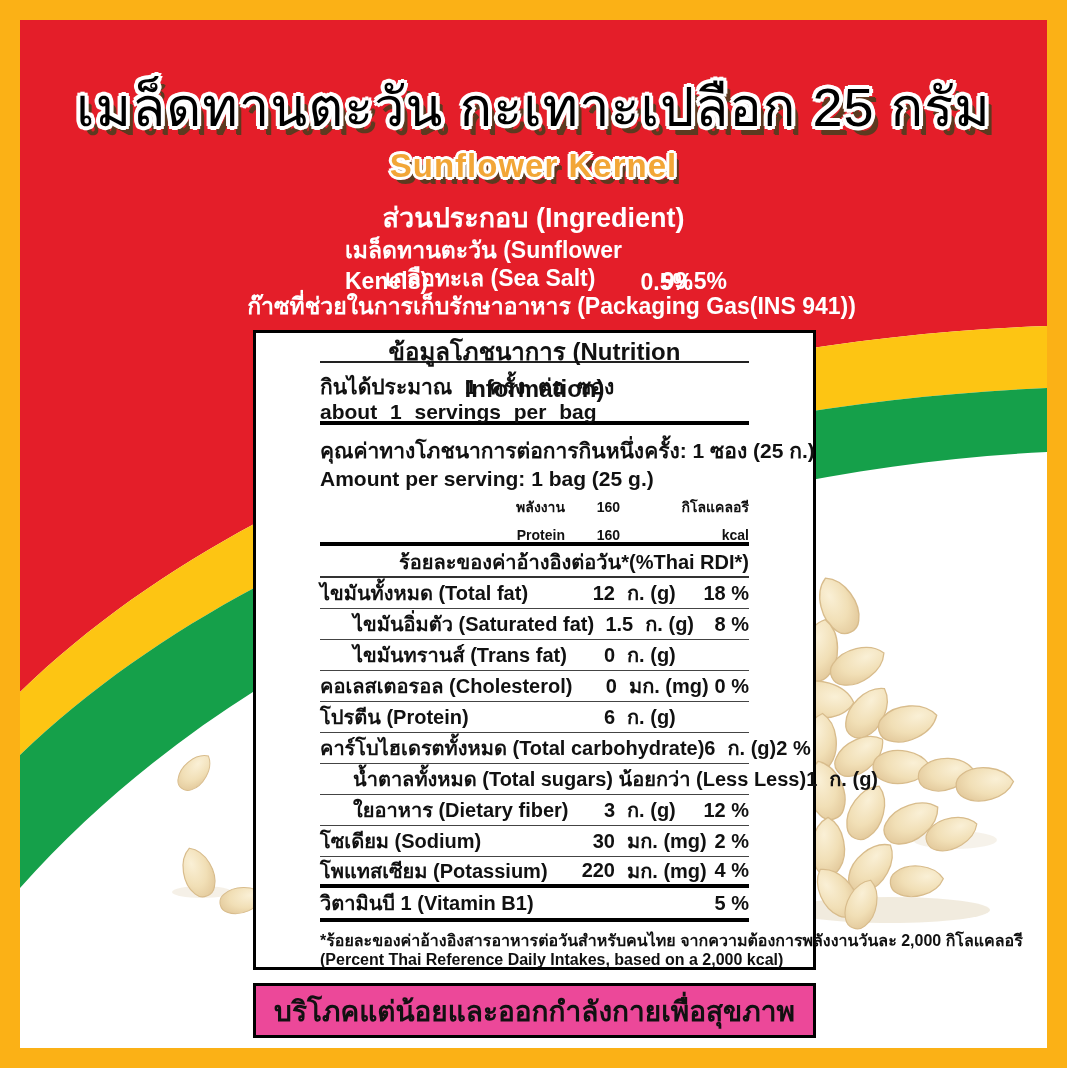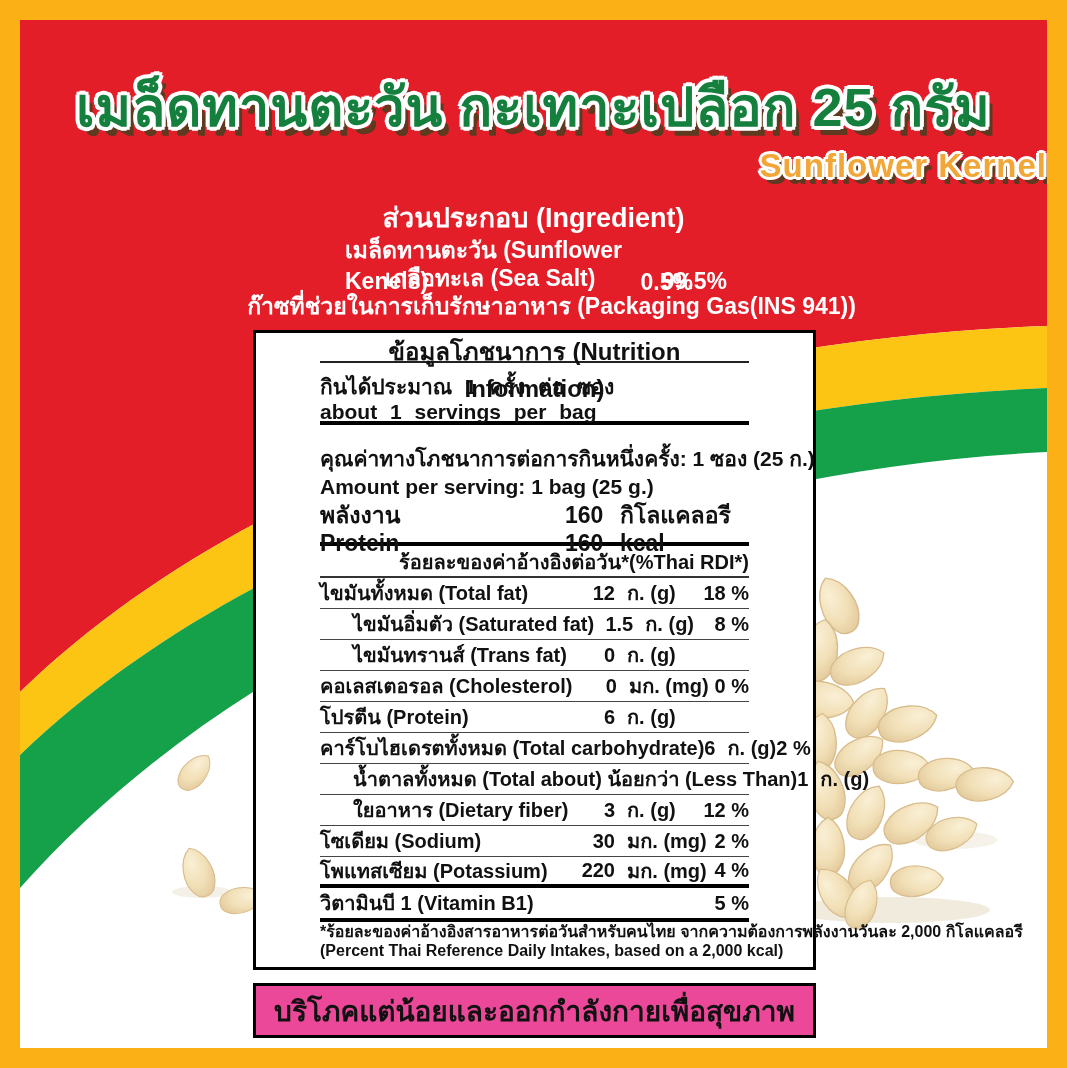--- a/index.html
+++ b/index.html
@@ -5,64 +5,63 @@
   * { margin:0; padding:0; box-sizing:border-box; }
   html,body { width:1067px; height:1068px; }
   body { background:#FBB116; font-family:"Liberation Sans","DejaVu Sans",sans-serif; }
   .page { position:relative; width:1067px; height:1068px; overflow:hidden; background:#FBB116; }
   .inner { position:absolute; left:20px; top:20px; width:1027px; height:1028px; background:#ffffff; overflow:hidden; }
   svg.bg { position:absolute; left:0; top:0; width:1027px; height:1028px; display:block; }
 
   .abs { position:absolute; left:0; right:0; text-align:center; }
 
   .title {
-    top:44px; font-size:54px; font-weight:700; color:#15803d; letter-spacing:1px;
+    top:44px; font-size:54px; font-weight:400; color:#000000; letter-spacing:1px;
     text-shadow:
       -3px -3px 0 #fff, 3px -3px 0 #fff, -3px 3px 0 #fff, 3px 3px 0 #fff,
       -4px 0 0 #fff, 4px 0 0 #fff, 0 -4px 0 #fff, 0 4px 0 #fff,
       6px 8px 0 #5D3A20, 7px 9px 0 #5D3A20;
   }
   .subtitle {
     top:127px; font-size:33px; font-weight:800; color:#F2A637; letter-spacing:1px;
     text-shadow:
       -2px -2px 0 #fff, 2px -2px 0 #fff, -2px 2px 0 #fff, 2px 2px 0 #fff,
       -3px 0 0 #fff, 3px 0 0 #fff, 0 -3px 0 #fff, 0 3px 0 #fff,
       4px 6px 0 #5D3A20, 5px 7px 0 #5D3A20;
-    text-align: right;
   }
   .ing-head { top:176px; font-size:27px; font-weight:800; color:#fff; }
   .ing-row { position:absolute; display:flex; justify-content:space-between; color:#fff; font-weight:700; font-size:23px;align-items:flex-end; }
   .ing-row1 { left:325px; width:382px; top:212px; }
   .ing-row2 { left:365px; width:308px; top:240px; }
   .ing-note { top:268px; font-size:23px; font-weight:700; color:#fff;padding-left:36px; }
 
   
   .nbox {
     position:absolute; left:233px; top:310px; width:563px; height:640px;
     background:#fff; border:3px solid #000; padding:0 64px; color:#111;
   }
   .n-title { text-align:center; font-size:24px; font-weight:800; height:30px; line-height:37px; border-bottom:2px solid #222; }
   .sec-serv { height:62px; padding-top:11px; border-bottom:4px solid #000; font-weight:700; }
   .serv-line { font-size:21px; line-height:25px; word-spacing:7px; white-space:nowrap; }
-  .sec-amt { height:121px; padding-top:20px; border-bottom:4px solid #000; font-weight:700; }
+  .sec-amt { height:121px; padding-top:12px; border-bottom:4px solid #000; font-weight:700; }
   .amt-line { font-size:21px; line-height:28px; white-space:nowrap; }
-  .erow { display:flex; font-size:23px; line-height:28px; }
+  .erow { display:flex; font-size:14px; line-height:28px;text-align:right; }
   .erow .lbl { flex:1; }
   .erow .val { width:55px; }
   .erow .eunit { flex:none; width:129px; }
   .rdi { height:32px; line-height:32px; text-align:right; font-size:20px; font-weight:700; border-bottom:2px solid #333; white-space:nowrap; }
   .row { display:flex; align-items:center; height:31px; border-bottom:1.5px solid #444; font-size:20px; font-weight:700; }
   .row.ind .lbl { padding-left:33px; }
   .row .lbl { flex:1; white-space:nowrap; overflow:visible; }
   .row .amt { width:46px; text-align:right; white-space:nowrap; }
   .row .unit { width:74px; padding-left:12px; white-space:nowrap; }
   .row .pct { width:60px; text-align:right; white-space:nowrap; }
   .row.thick { border-bottom:4px solid #000; }
   .row.vitamin { height:34px; }
-  .footnote { padding-top:0; font-size:16px; font-weight:600; line-height:19px; white-space:nowrap; }
+  .footnote { padding-top:9px; font-size:16px; font-weight:600; line-height:19px; white-space:nowrap; }
 
   .fbox {
     position:absolute; left:233px; top:963px; width:563px; height:55px;
     background:#ec4899; border:3px solid #000;
     display:flex; align-items:center; justify-content:center;
     font-size:28px; font-weight:700; color:#111;
   }
 </style>
 </head>
 <body>
@@ -190,21 +189,21 @@
         <span class="unit">ก. (g)</span>
         <span class="pct"></span>
       </div>
       <div class="row">
         <span class="lbl">คาร์โบไฮเดรตทั้งหมด (Total carbohydrate)</span>
         <span class="amt">6</span>
         <span class="unit">ก. (g)</span>
         <span class="pct">2 %</span>
       </div>
       <div class="row ind">
-        <span class="lbl">น้ำตาลทั้งหมด (Total about) น้อยกว่า (Less Than)</span>
+        <span class="lbl">น้ำตาลทั้งหมด (Total sugars) น้อยกว่า (Less Less)</span>
         <span class="amt">1</span>
         <span class="unit">ก. (g)</span>
         <span class="pct"></span>
       </div>
       <div class="row ind">
         <span class="lbl">ใยอาหาร (Dietary fiber)</span>
         <span class="amt">3</span>
         <span class="unit">ก. (g)</span>
         <span class="pct">12 %</span>
       </div>

